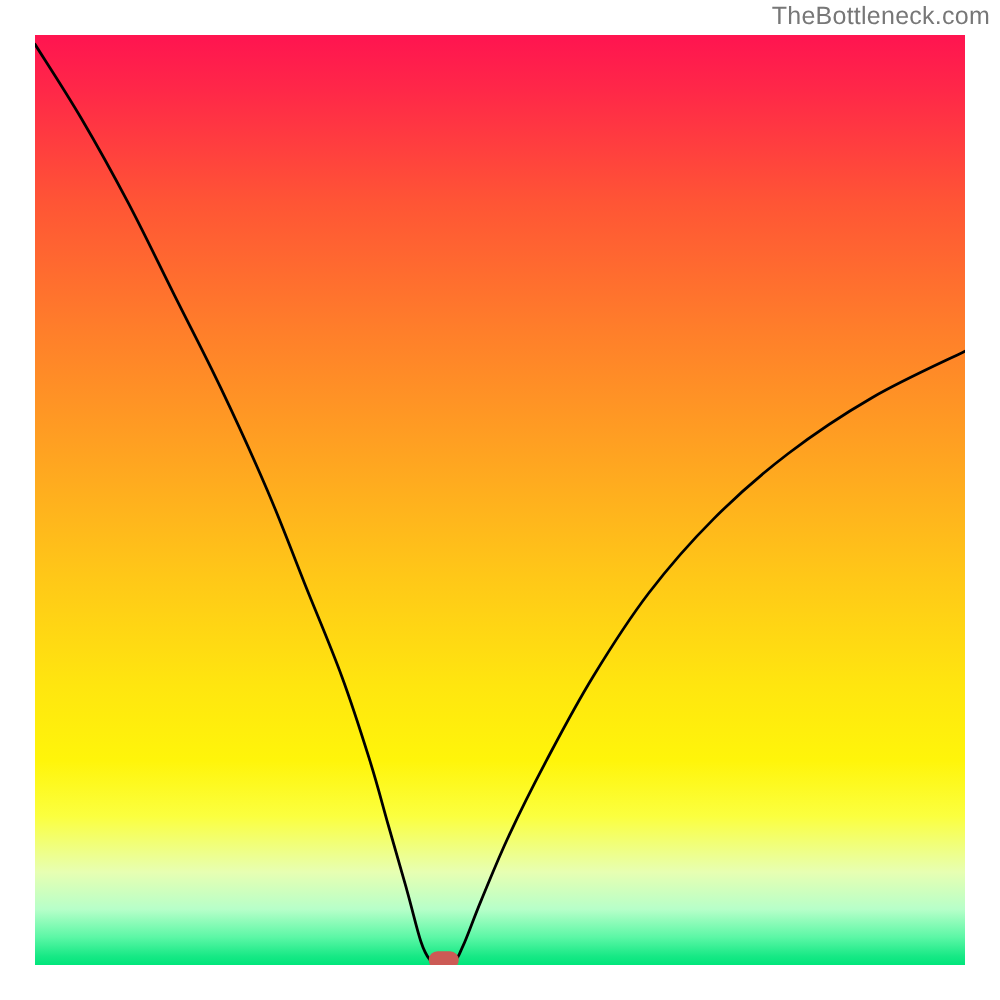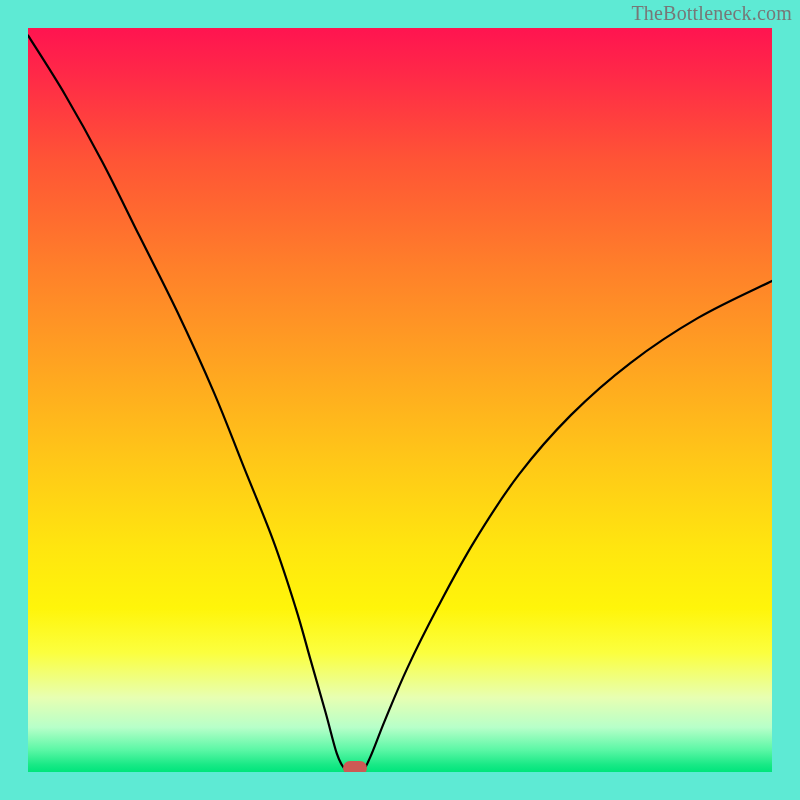--- a/index.html
+++ b/index.html
@@ -10,22 +10,21 @@
     background: #000;
     position: relative;
     font-family: Arial, sans-serif;
   }
   .outer {
     position: absolute;
     top: 0;
     left: 0;
     width: 800px;
     height: 800px;
-    background: #5eead4;
-    font-family: Liberation Serif, serif;
+    background: #ffffff;
   }
   .plot-area {
     position: absolute;
     top: 28px;
     left: 28px;
     width: 744px;
     height: 744px;
     overflow: hidden;
   }
   .gradient-bg {

